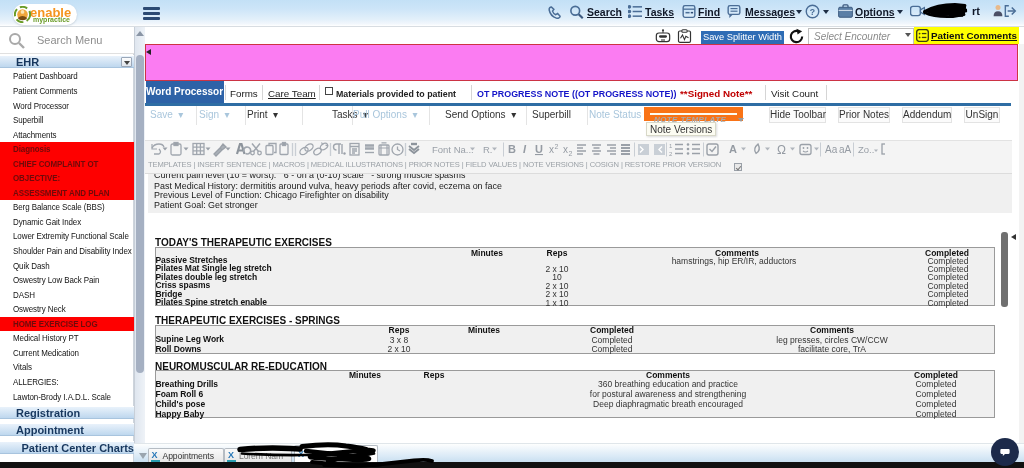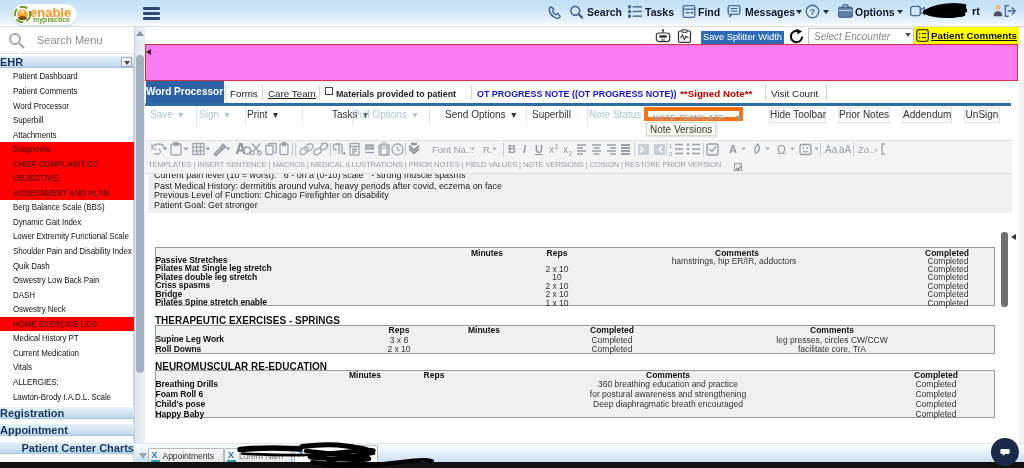--- a/index.html
+++ b/index.html
@@ -8,21 +8,21 @@
 .abs { position:absolute; }
 
 #topbar { left:0; top:0; width:1024px; height:27px;
   background:linear-gradient(to bottom,#c3e0f6 0%,#cde5f8 35%,#e3f0fa 75%,#f2f7fc 92%,#ffffff 100%);
   border-bottom:1px solid #d8dde2; }
 #logo { left:13px; top:4px; width:64px; height:21px; background:#fff; border-radius:11px; box-shadow:0 1px 2px rgba(120,140,160,.35); }
 #logo .etxt { position:absolute; left:17px; top:1px; font-size:13px; font-weight:bold; color:#f5941e; letter-spacing:0px; }
 #logo .mtxt { position:absolute; left:20px; top:12px; font-size:7px; font-weight:bold; color:#6a9c28; }
 #hamb { left:143px; top:7px; width:17px; height:13px; }
 #hamb div { height:2.6px; background:#2c4a73; border-radius:1px; margin-bottom:2.4px; }
-.tlink { position:absolute; top:6px; font-size:10.5px; font-weight:bold; color:#101828; white-space:nowrap; }
+.tlink { position:absolute; top:6px; font-size:10.5px; font-weight:bold; color:#101828; text-decoration:underline; white-space:nowrap; }
 .caret { position:absolute; top:10px; width:0; height:0; border-left:3.5px solid transparent; border-right:3.5px solid transparent; border-top:4px solid #1d2d44; }
 
 #row2 { left:0; top:27px; width:1024px; height:17px; background:#fff; }
 #btn-ssw { left:701px; top:31px; width:83px; height:12.5px; background:#2e6cb5; color:#fff; font-size:9.3px; text-align:center; line-height:12.5px; white-space:nowrap; }
 #sel-enc { left:808px; top:28px; width:106px; height:16.5px; background:#fff; border:1px solid #c0c0c0; font-size:10px; font-style:italic; color:#8a8a8a; line-height:15px; padding-left:5px; }
 #pat-comm { left:914px; top:27px; width:105px; height:16.5px; background:#ffff00; }
 #pat-comm span { position:absolute; left:17px; top:2.5px; font-size:9.8px; font-weight:bold; color:#101010; text-decoration:underline; white-space:nowrap; }
 
 #pinkbox { left:145px; top:43.5px; width:873px; height:37.5px; background:#fb7cf2; border:1.5px solid #cc3344; }
 
@@ -45,21 +45,21 @@
 .dline { position:absolute; font-size:9.5px; line-height:9.5px; color:#1a1a1a; white-space:nowrap; transform:scaleX(0.94); transform-origin:left top; }
 .ttl { position:absolute; font-size:10px; font-weight:bold; color:#111; white-space:nowrap; }
 .tbl { position:absolute; border:1px solid #9a9a9a; background:#f0f0f0; }
 .th { position:absolute; font-size:8.5px; font-weight:bold; color:#111; transform:translateX(-50%); white-space:nowrap; }
 .tname { position:absolute; font-size:8.5px; font-weight:bold; color:#111; white-space:nowrap; letter-spacing:-0.05px; }
 .tc { position:absolute; font-size:8.5px; color:#333; transform:translateX(-50%); white-space:nowrap; }
 
 #sidebar { left:0; top:27px; width:134px; height:435px; background:#fff; border-right:1px solid #cdd4dc; }
 #sb-search { left:0; top:27px; width:134px; height:27px; background:#fff; border-bottom:1px solid #e0e0e0; }
 #sb-search span { position:absolute; left:37px; top:7px; font-size:11px; color:#8e8e8e; }
-.sbhead { position:absolute; left:0; width:134px; height:12.5px; background:linear-gradient(to bottom,#e9f2fb,#bed7ee); border-top:1px solid #fff; border-bottom:1px solid #a8c4de; font-size:11px; font-weight:bold; color:#17375e; padding-left:0; line-height:12px; }
+.sbhead { position:absolute; left:0; width:134px; height:12.5px; background:linear-gradient(to bottom,#e9f2fb,#bed7ee); border-top:1px solid #fff; border-bottom:1px solid #a8c4de; font-size:11px; font-weight:bold; color:#17375e; padding-left:16px; line-height:12px; }
 .sbitem { position:absolute; left:0; width:134px; height:14.55px; font-size:9.5px; letter-spacing:-0.1px; color:#141414; padding-left:13px; line-height:14.55px; white-space:nowrap; overflow:hidden; }
 .sbitem i { font-style:normal; display:inline-block; transform:scaleX(0.84); transform-origin:left center; }
 .sbred { background:#fe0000; color:#6f0a0a; font-weight:600; }
 
 #sbscroll { left:134px; top:27px; width:11px; height:435px; background:linear-gradient(to right,#dfe6ef,#eef2f7); border-left:1px solid #c8cfd8; }
 #sbthumb { left:135.5px; top:55px; width:8px; height:318px; background:#a5b0c2; border-radius:4px; }
 
 #botbar { left:134px; top:443px; width:890px; height:19px; background:linear-gradient(to bottom,#fdfefe,#d9e9f6 70%,#c9dff0); border-top:1px solid #e0e6ea; }
 .btab { position:absolute; top:448px; height:14px; background:linear-gradient(to bottom,#fafafa,#e6e6e6); border:1px solid #b5bcc3; border-bottom:none; border-radius:2px 2px 0 0; }
 .btab .x { position:absolute; left:3px; top:1px; font-size:9px; font-weight:bold; color:#2878b8; }
@@ -317,36 +317,37 @@
 <path d="M708.5 2.5 v14" stroke="#c9ced4" stroke-width="1"></path>
 <text x="713" y="12.5" font-size="9.5" fill="#9aa0a8">Zo..</text>
 <path d="M729 9.5 l2 2.5 2 -2.5 z" fill="#b0b5bc"></path>
 <rect x="737" y="4" width="11" height="10" fill="none" stroke="#9aa0a8" stroke-width="1.3"></rect>
 </svg>
 <div class="abs" id="fmttext">TEMPLATES | INSERT SENTENCE | MACROS | MEDICAL ILLUSTRATIONS | PRIOR NOTES | FIELD VALUES | NOTE VERSIONS | COSIGN | RESTORE PRIOR VERSION</div>
 <div class="abs" style="left:734px; top:163px; width:8px; height:8px; border:1px solid #9aa0a8; background:#e8e8e8;">
     <div style="position:absolute;left:1.5px;top:0.5px;width:3px;height:5px;border:solid #777;border-width:0 1.5px 1.5px 0;transform:rotate(40deg);"></div>
   </div>
 
-<div class="abs" style="left:644px; top:107px; width:99px; height:13.5px; background:#fcfcf2; border:4px solid #f97316;">
+<div class="abs" style="left:644px; top:107px; width:99px; height:13.5px; background:#fcfcf2; border:6px solid #f97316;">
   <span style="position:absolute; left:4px; top:2px; font-size:8px; font-style:italic; font-weight:bold; color:#ababab; letter-spacing:0.4px;">NOTE TEMPLATE</span>
   <div class="caret" style="left:88px; top:5px; border-top-color:#999; position:absolute;"></div>
 </div>
 <div class="abs" style="left:646px; top:121.5px; width:70px; height:14.5px; background:#fcfcf2; border:1px solid #d8d8c8; box-shadow:1px 1px 2px rgba(0,0,0,.15);">
   <span style="position:absolute; left:3px; top:1px; font-size:10px; color:#333;">Note Versions</span>
 </div>
 
 <div class="abs" id="doc">
 
   <div class="band" style="left:2px; top:-2px; width:864px; height:41px;"></div>
   <div class="dline" style="left:8px; top:-3.2px;">Current pain level (10 = worst):&nbsp;&nbsp; 6 - on a (0-10) scale&nbsp;&nbsp;&nbsp;- strong muscle spasms</div>
   <div class="dline" style="left:8px; top:7.2px;">Past Medical History: dermititis around vulva, heavy periods after covid, eczema on face</div>
   <div class="dline" style="left:8px; top:16.7px;">Previous Level of Function: Chicago Firefighter on disability</div>
   <div class="dline" style="left:8px; top:26.2px;">Patient Goal: Get stronger</div>
 
+  <div class="ttl" style="left:9px; top:63px;">TODAY'S THERAPEUTIC EXERCISES</div>
   <div class="tbl" style="left:8.5px; top:73.5px; width:840px; height:59px;"></div>
   <div class="th" style="left:341px; top:74px;">Minutes</div>
   <div class="th" style="left:411px; top:74px;">Reps</div>
   <div class="th" style="left:591px; top:74px;">Comments</div>
   <div class="th" style="left:801px; top:74px;">Completed</div>
   <div class="tname" style="left:9.5px; top:81.5px;">Passive Stretches</div>
   <div class="tc" style="left:588px; top:82px;">hamstrings, hip ER/IR, adductors</div>
   <div class="tc" style="left:802px; top:82px;">Completed</div>
   <div class="tname" style="left:9.5px; top:89.9px;">Pilates Mat Single leg stretch</div>
   <div class="tc" style="left:411px; top:90.4px;">2 x 10</div>

